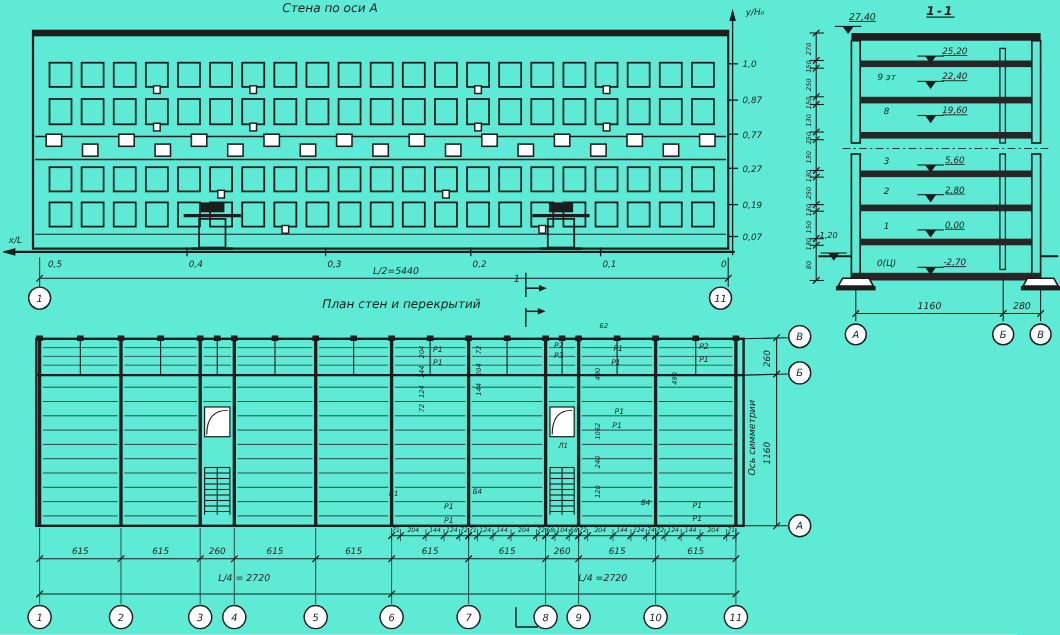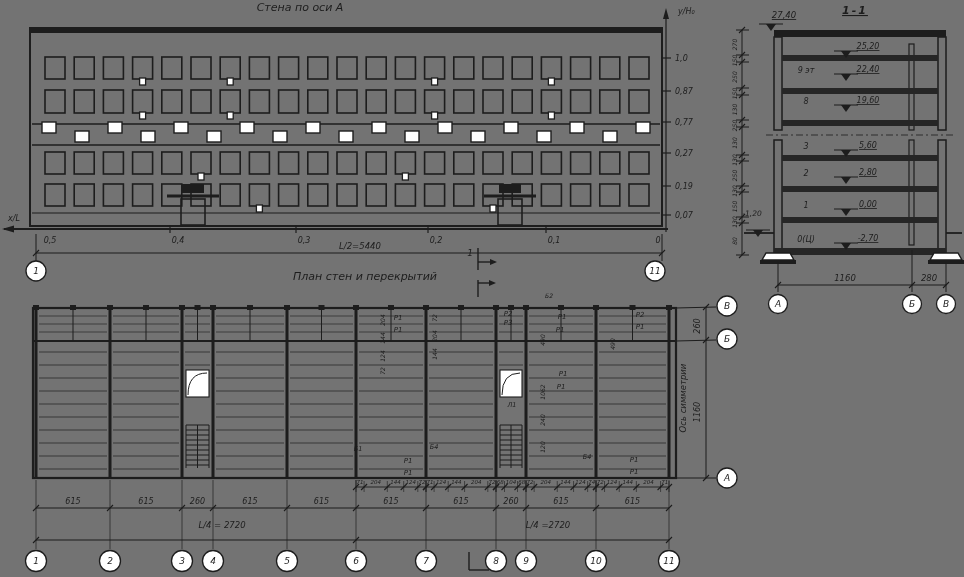--- a/index.html
+++ b/index.html
@@ -1,16 +1,16 @@
 <!DOCTYPE html>
 <html><head>
 <meta charset="utf-8">
 <style>
   html,body{margin:0;padding:0;background:#e8e8e8;}
-  .sheet{position:relative;width:964px;height:577px;background:#737373;overflow:hidden;
+  .sheet{position:relative;width:964px;height:577px;background:#5eead4;overflow:hidden;
          font-family:"DejaVu Sans",sans-serif;}
   #cv{position:absolute;left:0;top:0;}
   #cv text{font-family:"DejaVu Sans",sans-serif;font-style:italic;fill:#1d1d1d;}
   .t-title{font-size:11px;}
   .t-sec{text-decoration:underline;font-weight:bold;letter-spacing:2px;}
 </style>
 </head>
 <body>
 
 <div class="sheet">

